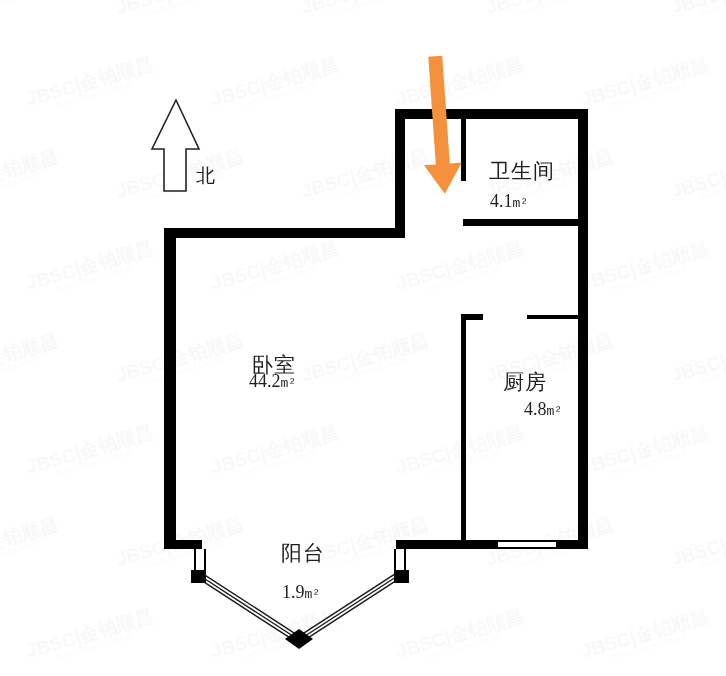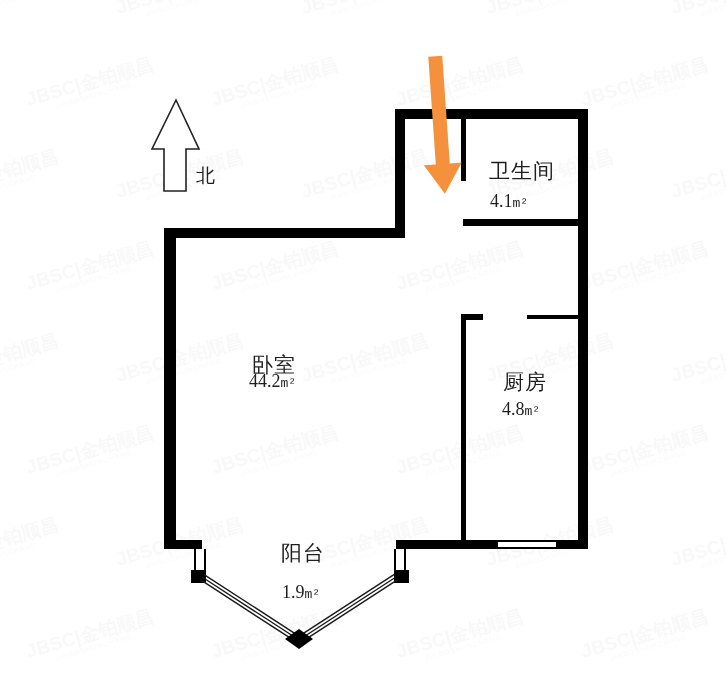--- a/index.html
+++ b/index.html
@@ -19,21 +19,21 @@
   .room-name{font-size:21px;letter-spacing:1px;white-space:nowrap;}
   .room-area{font-size:18px;font-family:"Liberation Serif","DejaVu Serif",serif;white-space:nowrap;}
   .room-area .unit{font-size:13px;font-family:Liberation Mono, monospace;}
   #compass-label{position:absolute;left:196px;top:166px;font-size:19px;color:var(--text,#1f1f1f);line-height:1;}
 
   #bathroom-name{left:489px;top:160px;}
   #bathroom-area{left:490px;top:192px;}
   #bedroom-name{left:252px;top:342px;margin-top:12px;}
   #bedroom-area{left:249px;top:372px;}
   #kitchen-name{left:503px;top:371px;}
-  #kitchen-area{left:502px;top:400px;}
+  #kitchen-area{left:524px;top:400px;}
   #balcony-name{left:281px;top:542px;}
   #balcony-area{left:282px;top:583px;}
 
   
   #watermark-layer{position:absolute;left:0;top:0;width:726px;height:676px;pointer-events:none;}
   .wm{position:absolute;transform:rotate(-16deg);opacity:0.055;color:var(--wm,#8a8a8a);text-align:center;line-height:1;}
   .wm .wm-main{font-size:19px;font-weight:bold;white-space:nowrap;display:block;}
   .wm .wm-sub{font-size:7px;letter-spacing:1px;white-space:nowrap;display:block;margin-top:1px;}
 </style>
 </head>

